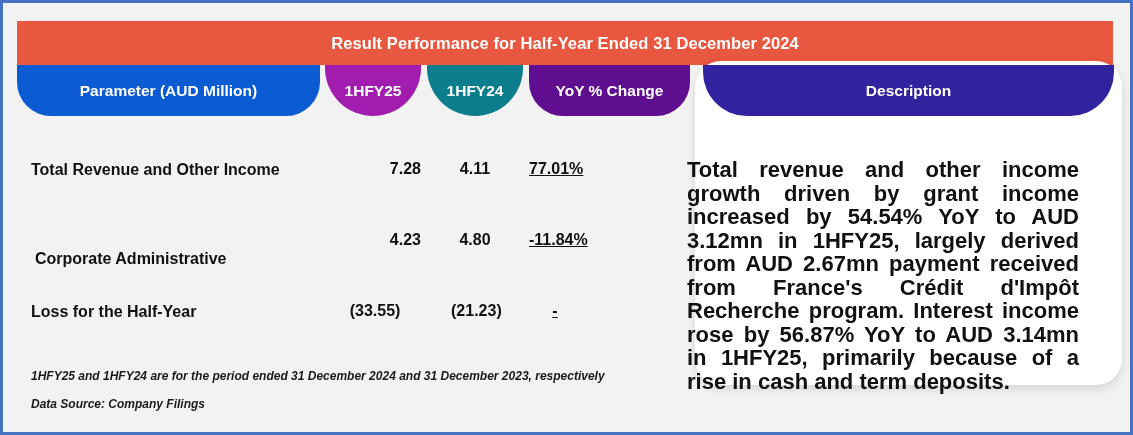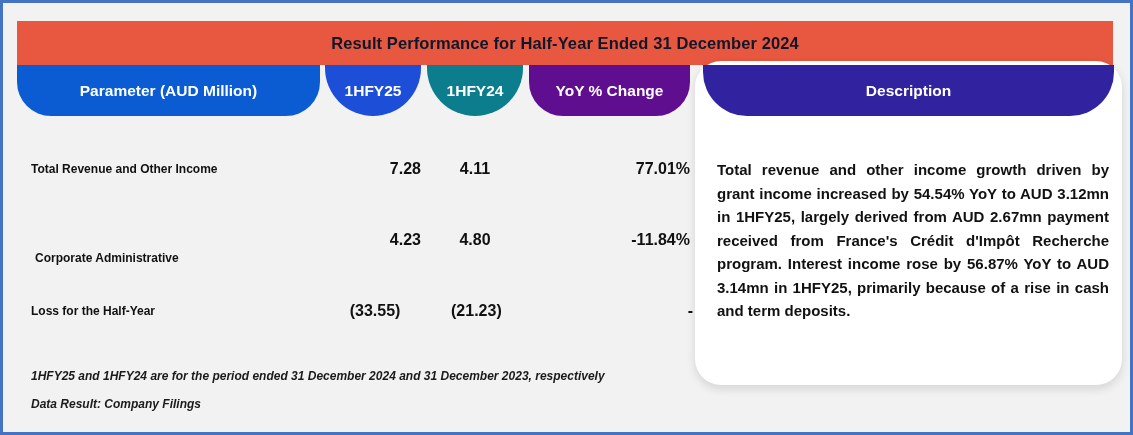--- a/index.html
+++ b/index.html
@@ -25,21 +25,21 @@
   .title-bar {
     position: absolute;
     left: 14px;
     top: 18px;
     width: 1096px;
     height: 44px;
     background: #E8573F;
     display: flex;
     align-items: center;
     justify-content: center;
-    color: #0f172a;
+    color: #ffffff;
     font-weight: bold;
     font-size: 16.5px;
     letter-spacing: 0.1px;
   }
 
   
   .hdr {
     position: absolute;
     top: 62px;
     height: 51px;
@@ -47,47 +47,47 @@
     align-items: center;
     justify-content: center;
     color: #ffffff;
     font-weight: bold;
     font-size: 15.5px;
     border-bottom-left-radius: 34px;
     border-bottom-right-radius: 34px;
     box-sizing: border-box;
   }
   .hdr-param  { left: 14px;  width: 303px; background: #0B5BD3; }
-  .hdr-hfy25  { left: 322px; width: 96px;  background: #1d4ed8;
+  .hdr-hfy25  { left: 322px; width: 96px;  background: #a21caf;
                 border-bottom-left-radius: 48px; border-bottom-right-radius: 48px; }
   .hdr-hfy24  { left: 424px; width: 96px;  background: #0C7D8C;
                 border-bottom-left-radius: 48px; border-bottom-right-radius: 48px; }
   .hdr-yoy    { left: 526px; width: 161px; background: #5F0E90; }
   .hdr-desc   { left: 700px; width: 411px; background: #3122A0;
                 border-bottom-left-radius: 44px; border-bottom-right-radius: 44px; }
 
   
   .desc-card {
     position: absolute;
     left: 692px;
     top: 58px;
     width: 427px;
     height: 324px;
     background: #ffffff;
     border-radius: 26px;
     box-shadow: 0 4px 10px rgba(0,0,0,0.12);
   }
   .desc-text {
     position: absolute;
-    left: 714px;
+    left: 684px;
     top: 155px;
     width: 392px;
     color: #111111;
     font-weight: bold;
-    font-size: 15px;
+    font-size: 22px;
     line-height: 23.5px;
     text-align: justify;
     text-justify: inter-word;
   }
 
   
   .table {
     position: absolute;
     left: 14px;
     top: 140px;
@@ -100,36 +100,37 @@
     font-weight: bold;
   }
   .row-1 { height: 52px; }
   .row-2 { height: 90px; }
   .row-3 { height: 52px; gap: 28px; }
 
   .c-param {
     width: 303px;
     padding-left: 14px;
     box-sizing: border-box;
-    font-size: 12px;
+    font-size: 16px;
     line-height: 27px;
   }
   .c-param.indent { padding-left: 18px; margin-top: 37px; }
   .c-num {
     width: 96px;
     text-align: center;
     font-size: 16px;
   }
   .c-num.n1 { margin-left: 5px; text-align: right; }
   .c-num.n2 { margin-left: 6px; }
   .c-yoy {
     width: 161px;
-    text-align: right;
+    text-align: left;
     font-size: 16px;
     margin-left: 6px;
+    text-decoration: underline;
   }
 
   
   .footnotes {
     position: absolute;
     left: 28px;
     top: 366px;
   }
   .footnote {
     font-style: italic;
@@ -190,16 +191,16 @@
       <div class="c-param">Loss for the Half-Year</div>
       <div class="c-num n1">(33.55)</div>
       <div class="c-num n2">(21.23)</div>
       <div class="c-yoy">-</div>
     </div>
 
   </div>
 
   <div class="footnotes">
     <div class="footnote">1HFY25 and 1HFY24 are for the period ended 31 December 2024 and 31 December 2023, respectively</div>
-    <div class="footnote">Data Result: Company Filings</div>
+    <div class="footnote">Data Source: Company Filings</div>
   </div>
 
 </div>
 
 </body></html>

